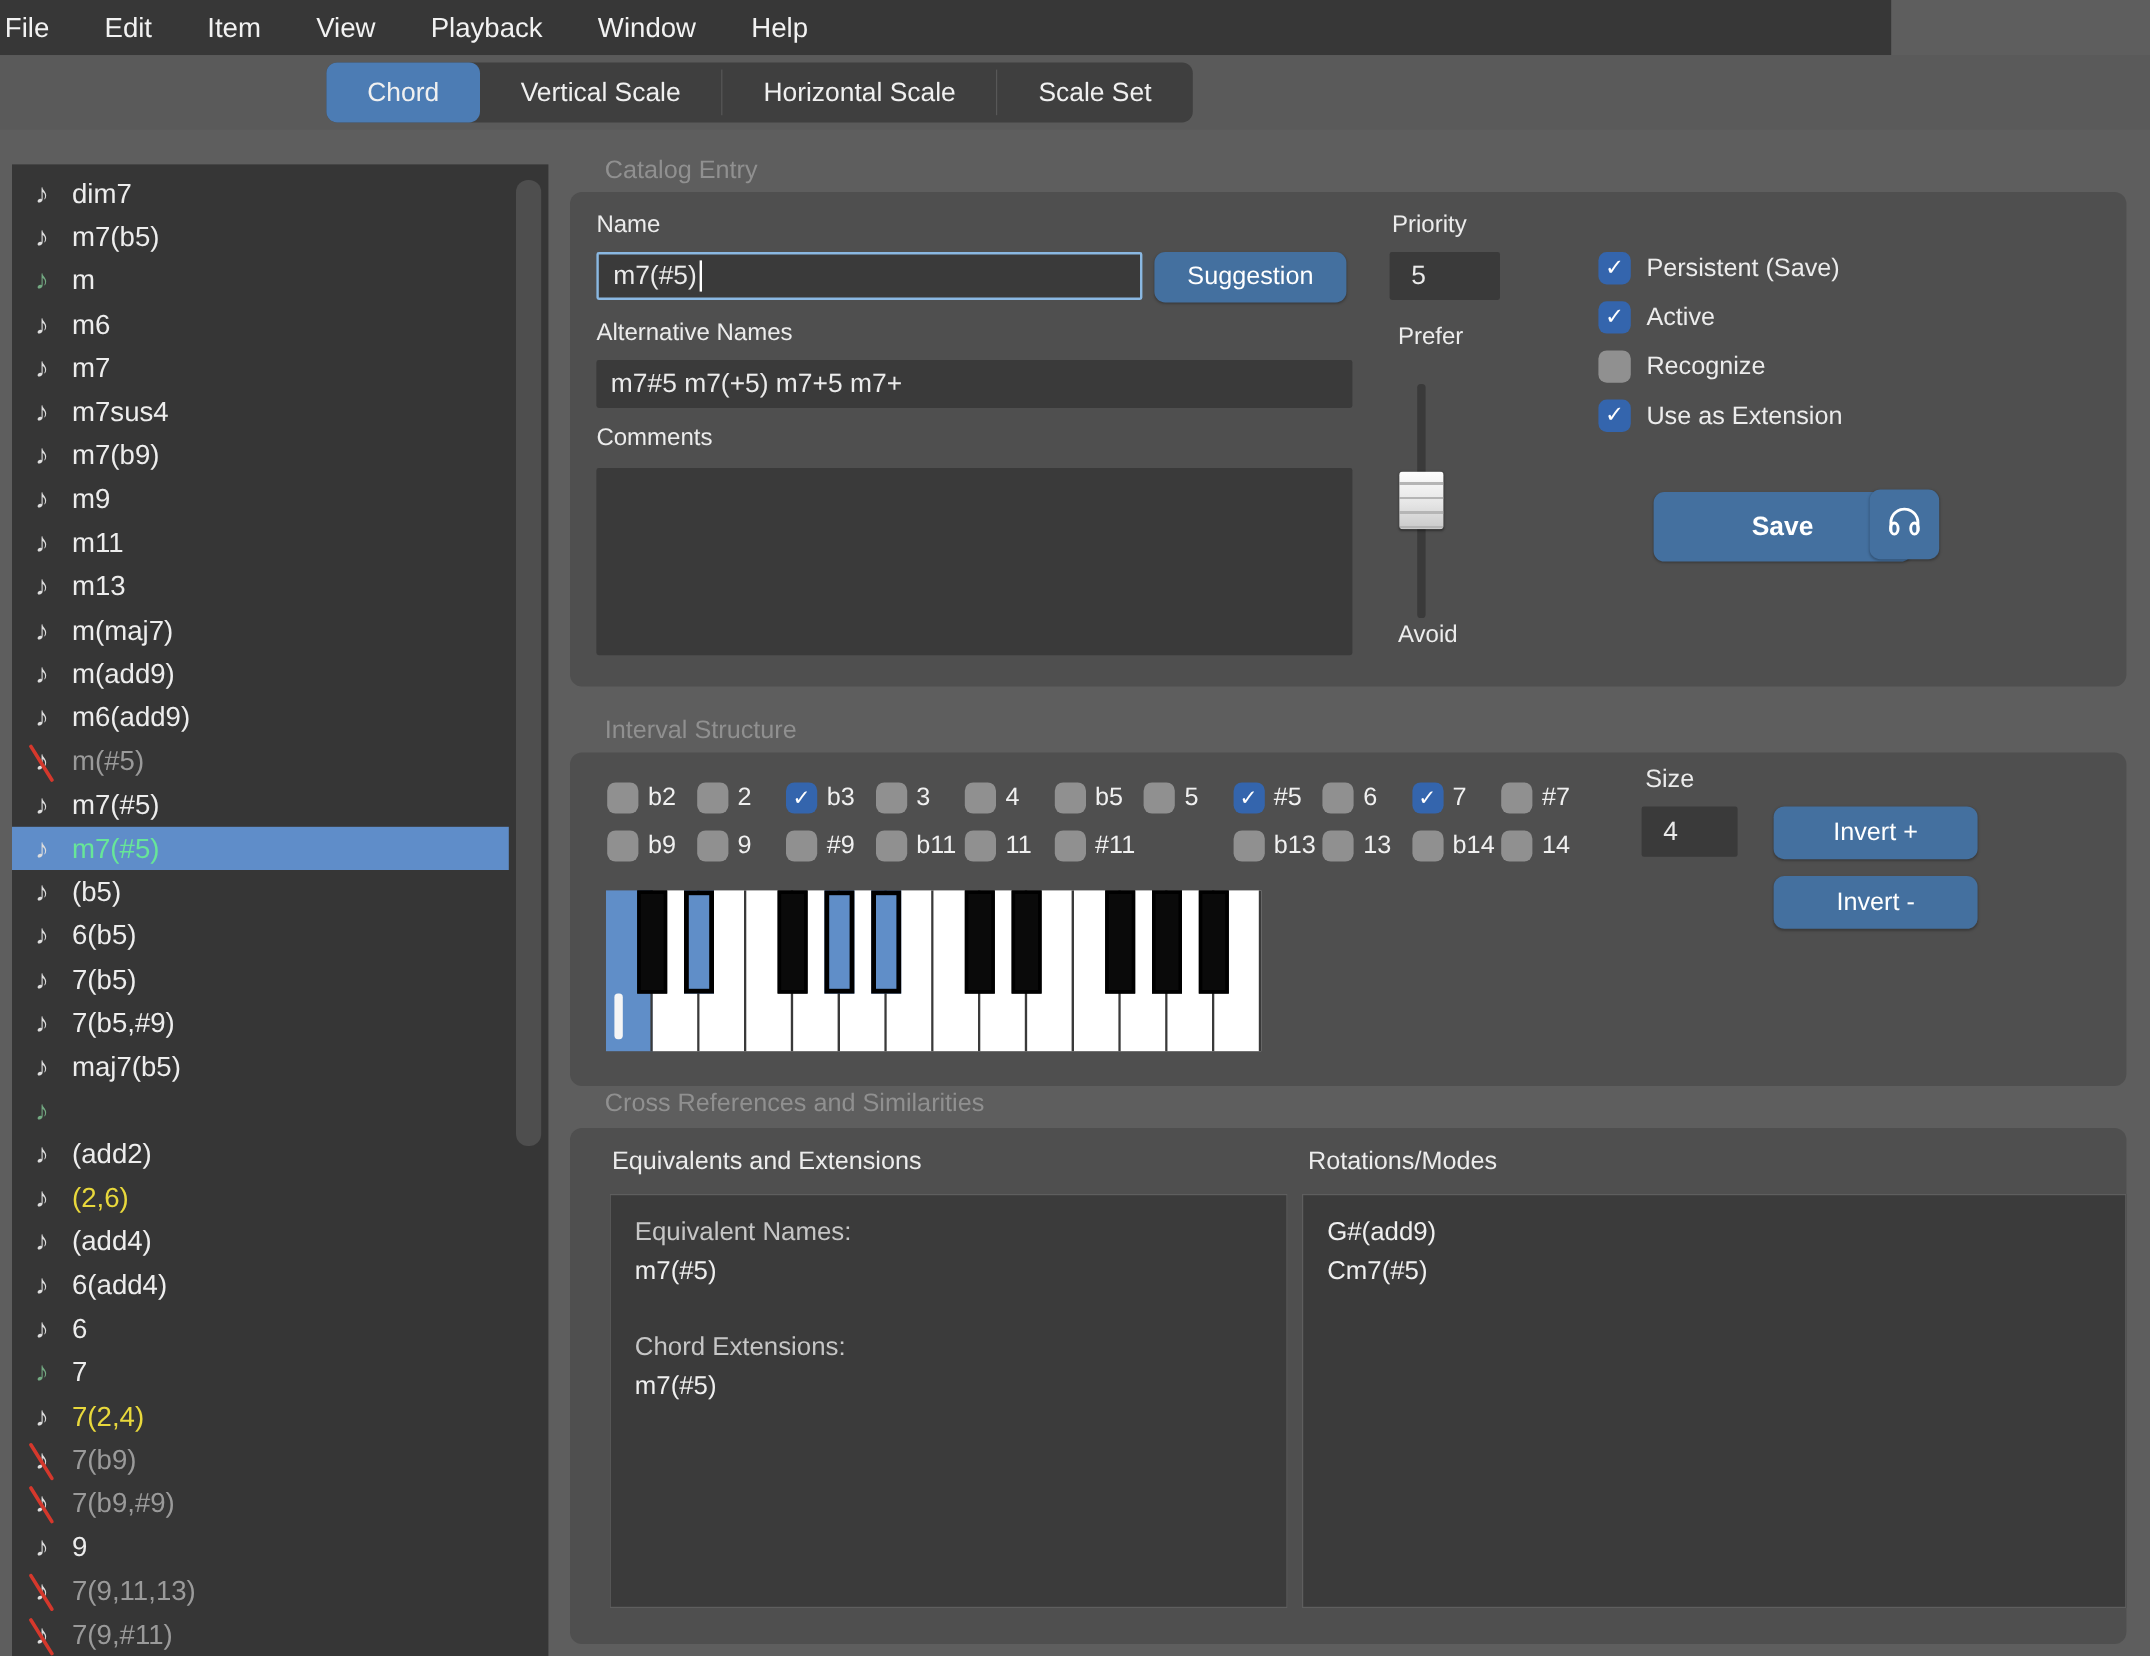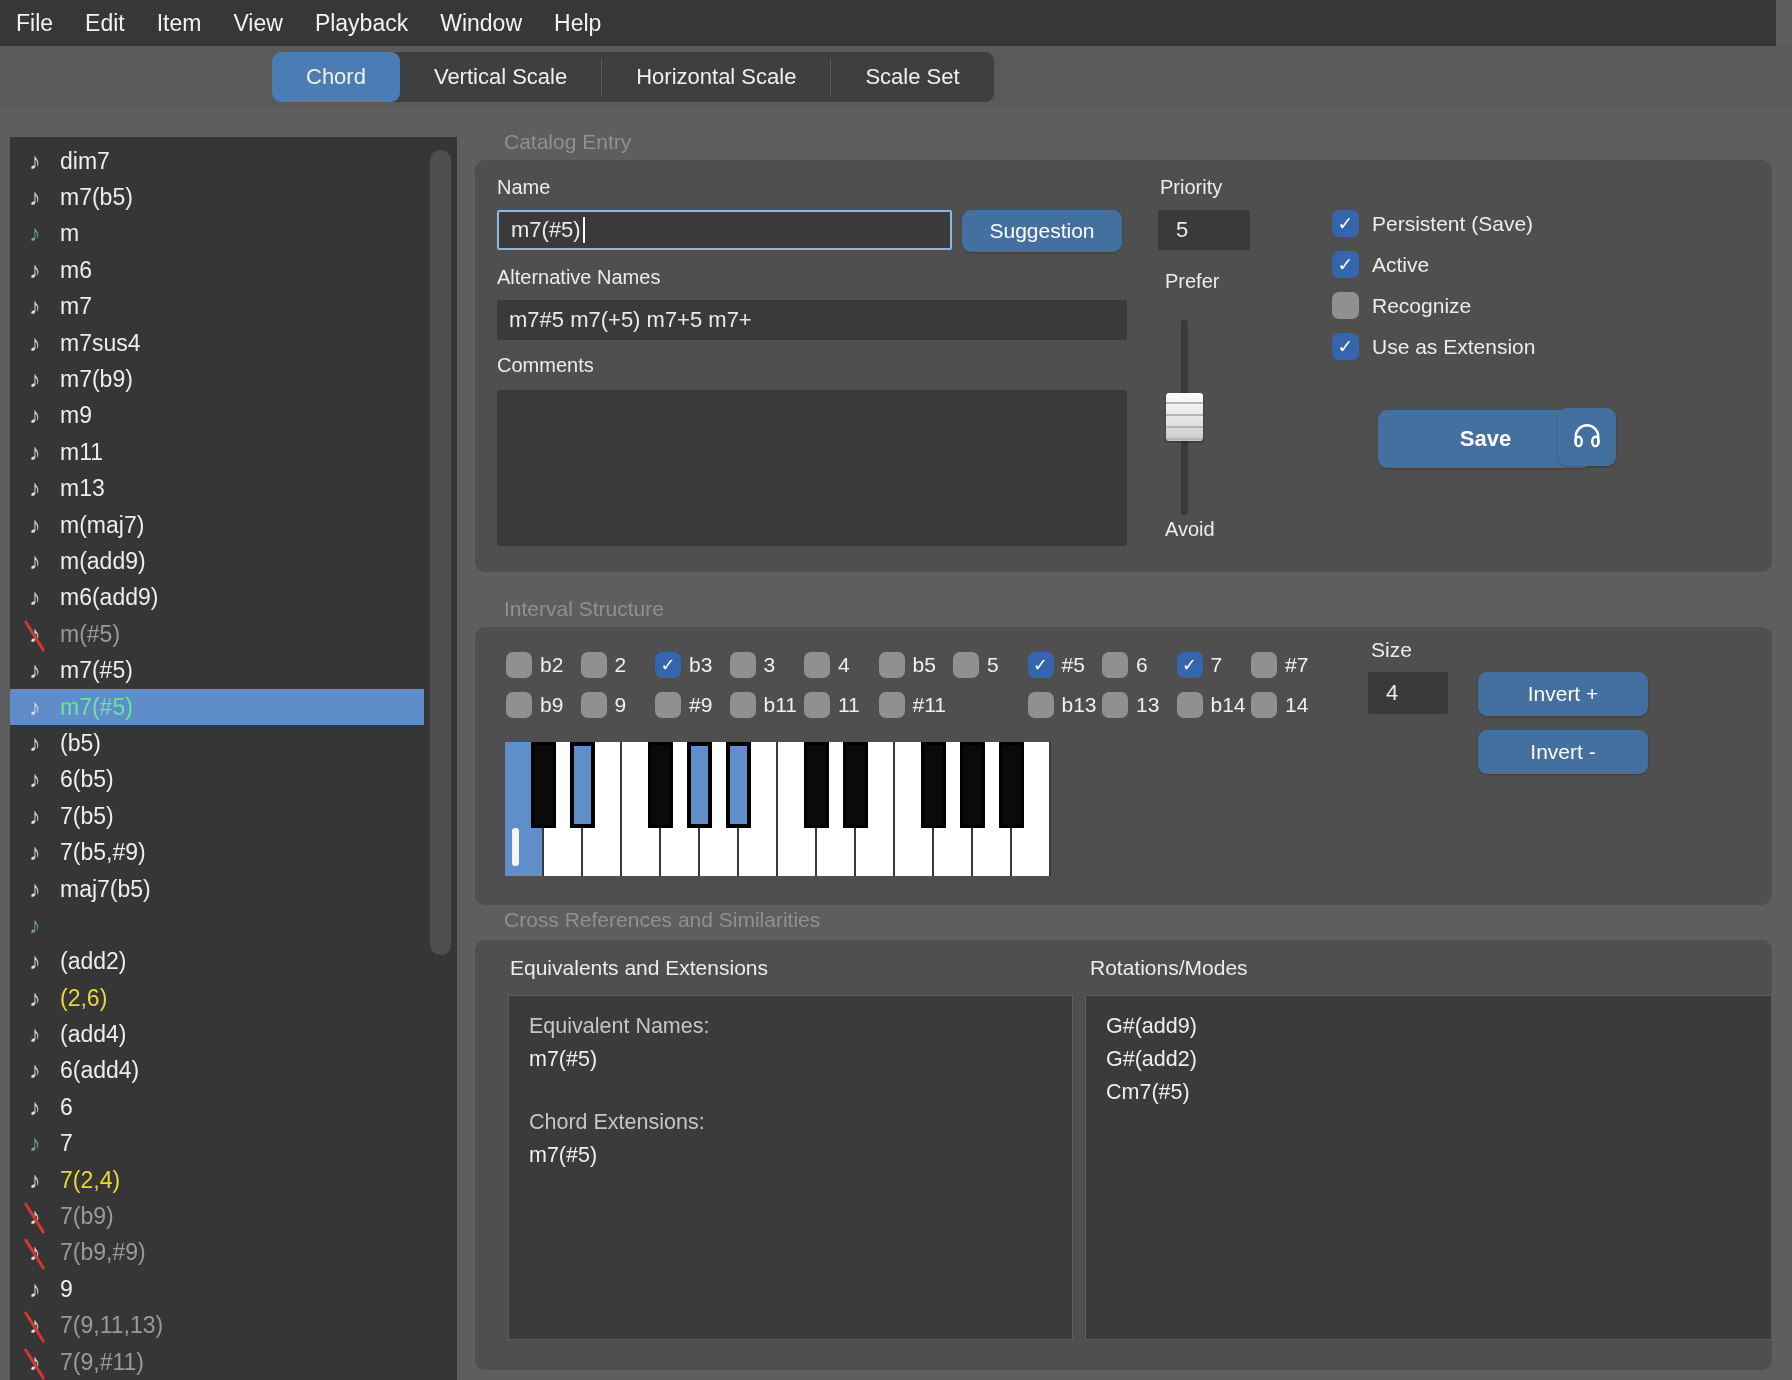--- a/index.html
+++ b/index.html
@@ -3,22 +3,22 @@
 <meta charset="utf-8">
 <style>
   html,body{margin:0;padding:0;}
   body{
     width:1792px;height:1380px;position:relative;overflow:hidden;
     background:#5e5e5e;
     font-family:"Liberation Sans","DejaVu Sans",sans-serif;
     -webkit-font-smoothing:antialiased;
   }
   
-  .menubar{position:absolute;left:0;top:0;width:1776px;height:46px;background:#373737;
-    display:flex;align-items:center;gap:32px;padding-left:16px;box-sizing:border-box;}
+  .menubar{position:absolute;left:0;top:0;width:1576px;height:46px;background:#373737;
+    display:flex;align-items:center;gap:46px;padding-left:4px;box-sizing:border-box;}
   .menu-item{color:#f2f2f2;font-size:23px;cursor:default;}
   
   .tabbar{position:absolute;left:0;top:46px;width:1792px;height:62px;background:#5a5a5a;}
   .segmented{position:absolute;left:272px;top:6px;height:50px;display:flex;align-items:stretch;
     background:#3f3f3f;border-radius:9px;}
   .seg{display:flex;align-items:center;padding:0 34px;color:#f0f0f0;font-size:22px;white-space:nowrap;}
   .seg.selected{background:var(--accent-blue,#4c7cb4);border-radius:9px;text-align:center;}
   .seg-div{width:1px;background:#585858;margin:6px 0;}
   
   .sidebar{position:absolute;left:10px;top:137px;width:447px;height:1243px;background:#363636;
@@ -451,16 +451,15 @@
   <div class="xbox" id="equiv-box">
       <div class="xheader">Equivalent Names:</div>
       <div class="xvalue">m7(#5)</div>
       <div class="xgap"></div>
       <div class="xheader">Chord Extensions:</div>
       <div class="xvalue">m7(#5)</div>
     </div>
   <div class="inlabel" style="left:615px;top:16px;">Rotations/Modes</div>
   <div class="xbox" id="rot-box">
       <div class="xvalue">G#(add9)</div>
-      <div class="xvalue">G#(add2)</div>
       <div class="xvalue">Cm7(#5)</div>
     </div>
 </div>
 
 </body></html>

